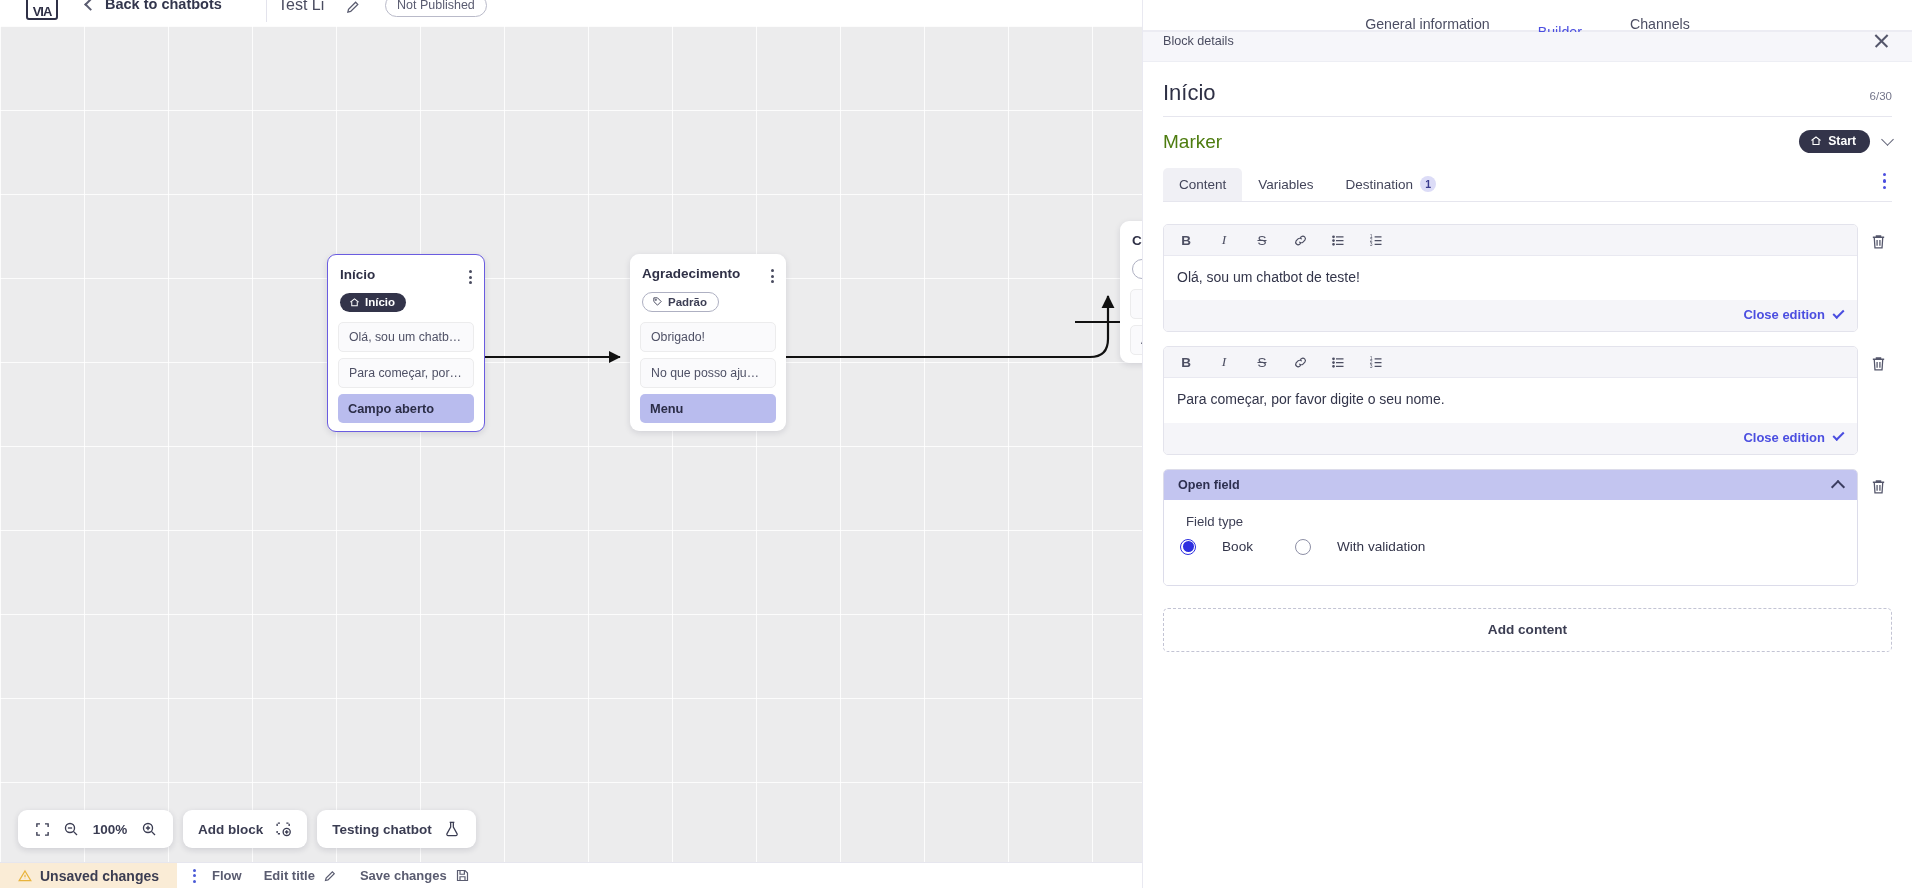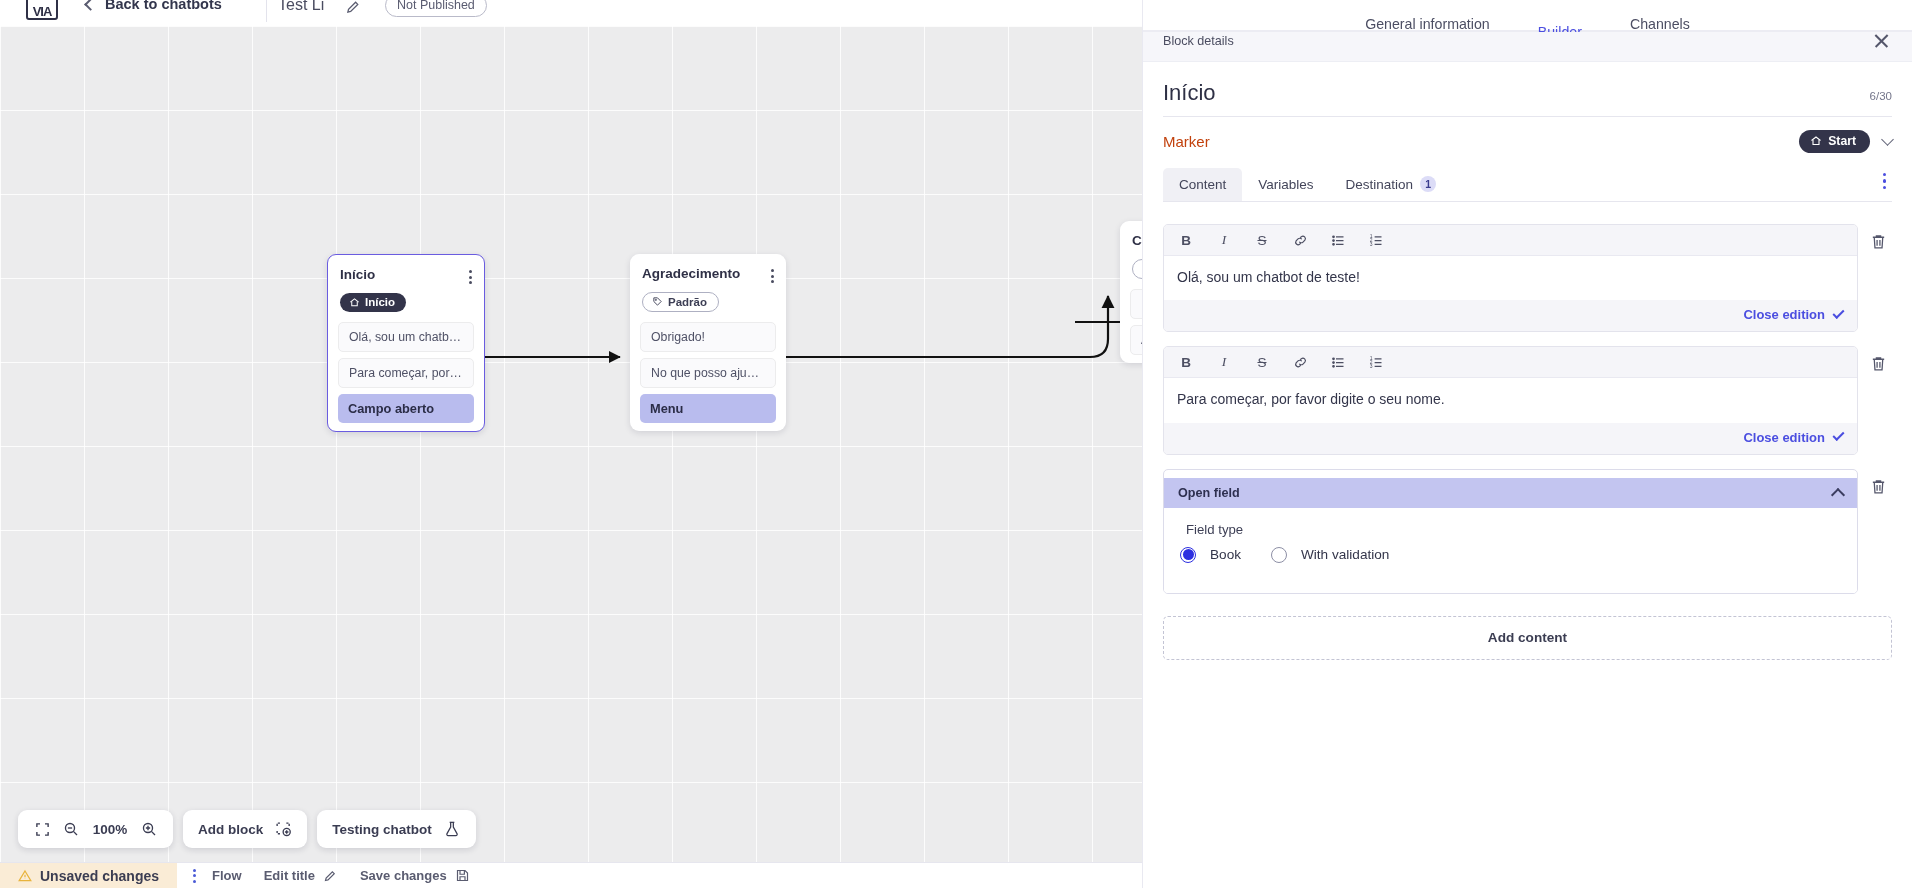--- a/index.html
+++ b/index.html
@@ -138,21 +138,21 @@
   }
   .close-x:before { transform: rotate(45deg); }
   .close-x:after { transform: rotate(-45deg); }
 
   .panel-body { position:absolute; top: 62px; left: 0; right: 0; bottom: 0; padding: 0 20px; }
   .title-row { display:flex; align-items:baseline; justify-content:space-between; padding: 18px 0 10px; }
   .block-title { font-size: 22px; color:#2e3045; }
   .char-count { font-size: 11.5px; color:#73758a; }
   .hr { height:1px; background:#e6e6ee; }
   .marker-row { display:flex; align-items:center; justify-content:space-between; padding: 13px 0 14px; }
-  .marker-label { font-size: 15px; color:#c2410c; }
+  .marker-label { font-size: 19px; color:#4d7c0f; }
   .marker-pill-wrap { display:flex; align-items:center; gap: 13px; }
   .marker-pill {
     display:inline-flex; align-items:center; gap:6px; background:#33344a; color:#fff;
     border-radius: 13px; padding: 4px 14px 5px 11px; font-size: 12.2px; font-weight:bold; cursor:pointer;
   }
   .chev-down { width:9px;height:9px;border-right:1.8px solid #5e6075;border-bottom:1.8px solid #5e6075;
     transform: rotate(45deg); margin-top:-4px; cursor:pointer; }
 
   .tabs2 { display:flex; align-items:flex-end; gap: 0; border-bottom: 1.5px solid #e6e6ee; position:relative; }
   .tab2 {
@@ -183,27 +183,27 @@
   .ed-foot { background:#f5f5f9; padding: 7px 13px 9px; display:flex; justify-content:flex-end; }
   .close-edition { font-size: 13px; color:#4b4ee0; font-weight:bold; display:flex; align-items:center; gap:8px; cursor:pointer; }
   .tick { width:11px; height:6px; border-left:2px solid #4b4ee0; border-bottom:2px solid #4b4ee0;
     transform: rotate(-45deg); margin-top:-4px; }
   .trash { width:22px; padding-top: 8px; cursor:pointer; flex: 0 0 22px; }
 
   
   .of-card { flex:1; border:1px solid #dcdcea; border-radius:5px; overflow:hidden; }
   .of-head {
     background:#c3c5f0; display:flex; align-items:center; justify-content:space-between;
-    padding: 8px 14px; font-size: 12.6px; font-weight:bold; color:#2e3050;margin-top:8px;
+    padding: 8px 14px; font-size: 12.6px; font-weight:bold; color:#2e3050;
   }
   .chev-up { width:10px;height:10px;border-left:2px solid #3b3d60;border-top:2px solid #3b3d60;
     transform: rotate(45deg); margin-top:4px; cursor:pointer; }
   .of-body { padding: 14px 16px 16px; background:#fff; }
   .of-label { font-size: 13.2px; color:#3d3f55; padding-left: 6px; }
-  .radios { display:flex; align-items:center; gap: 14px; padding: 10px 0 14px; }
+  .radios { display:flex; align-items:center; gap: 26px; padding: 10px 0 14px; }
   .radio { width:16px;height:16px;border-radius:50%;border:1.6px solid #8d8fa5;background:#fff;
     display:flex;align-items:center;justify-content:center; cursor:pointer; flex:0 0 16px; }
   .radio.on { border-color:#2d2fe0; }
   .radio.on:after { content:''; width:11px;height:11px;border-radius:50%;background:#2d2fe0; display:block; }
   .radio-lbl { font-size: 13.6px; color:#33354a; margin-right: 16px; }
   .of-help { font-size: 12.6px; color:#6e7086; line-height: 1.5; max-width: 480px; }
 
   .add-content {
     margin-top: 22px; border: 1.6px dashed #c3c4d4; border-radius: 5px; height: 44px;
     display:flex; align-items:center; justify-content:center; font-size: 13.6px; color:#3b3d52;

